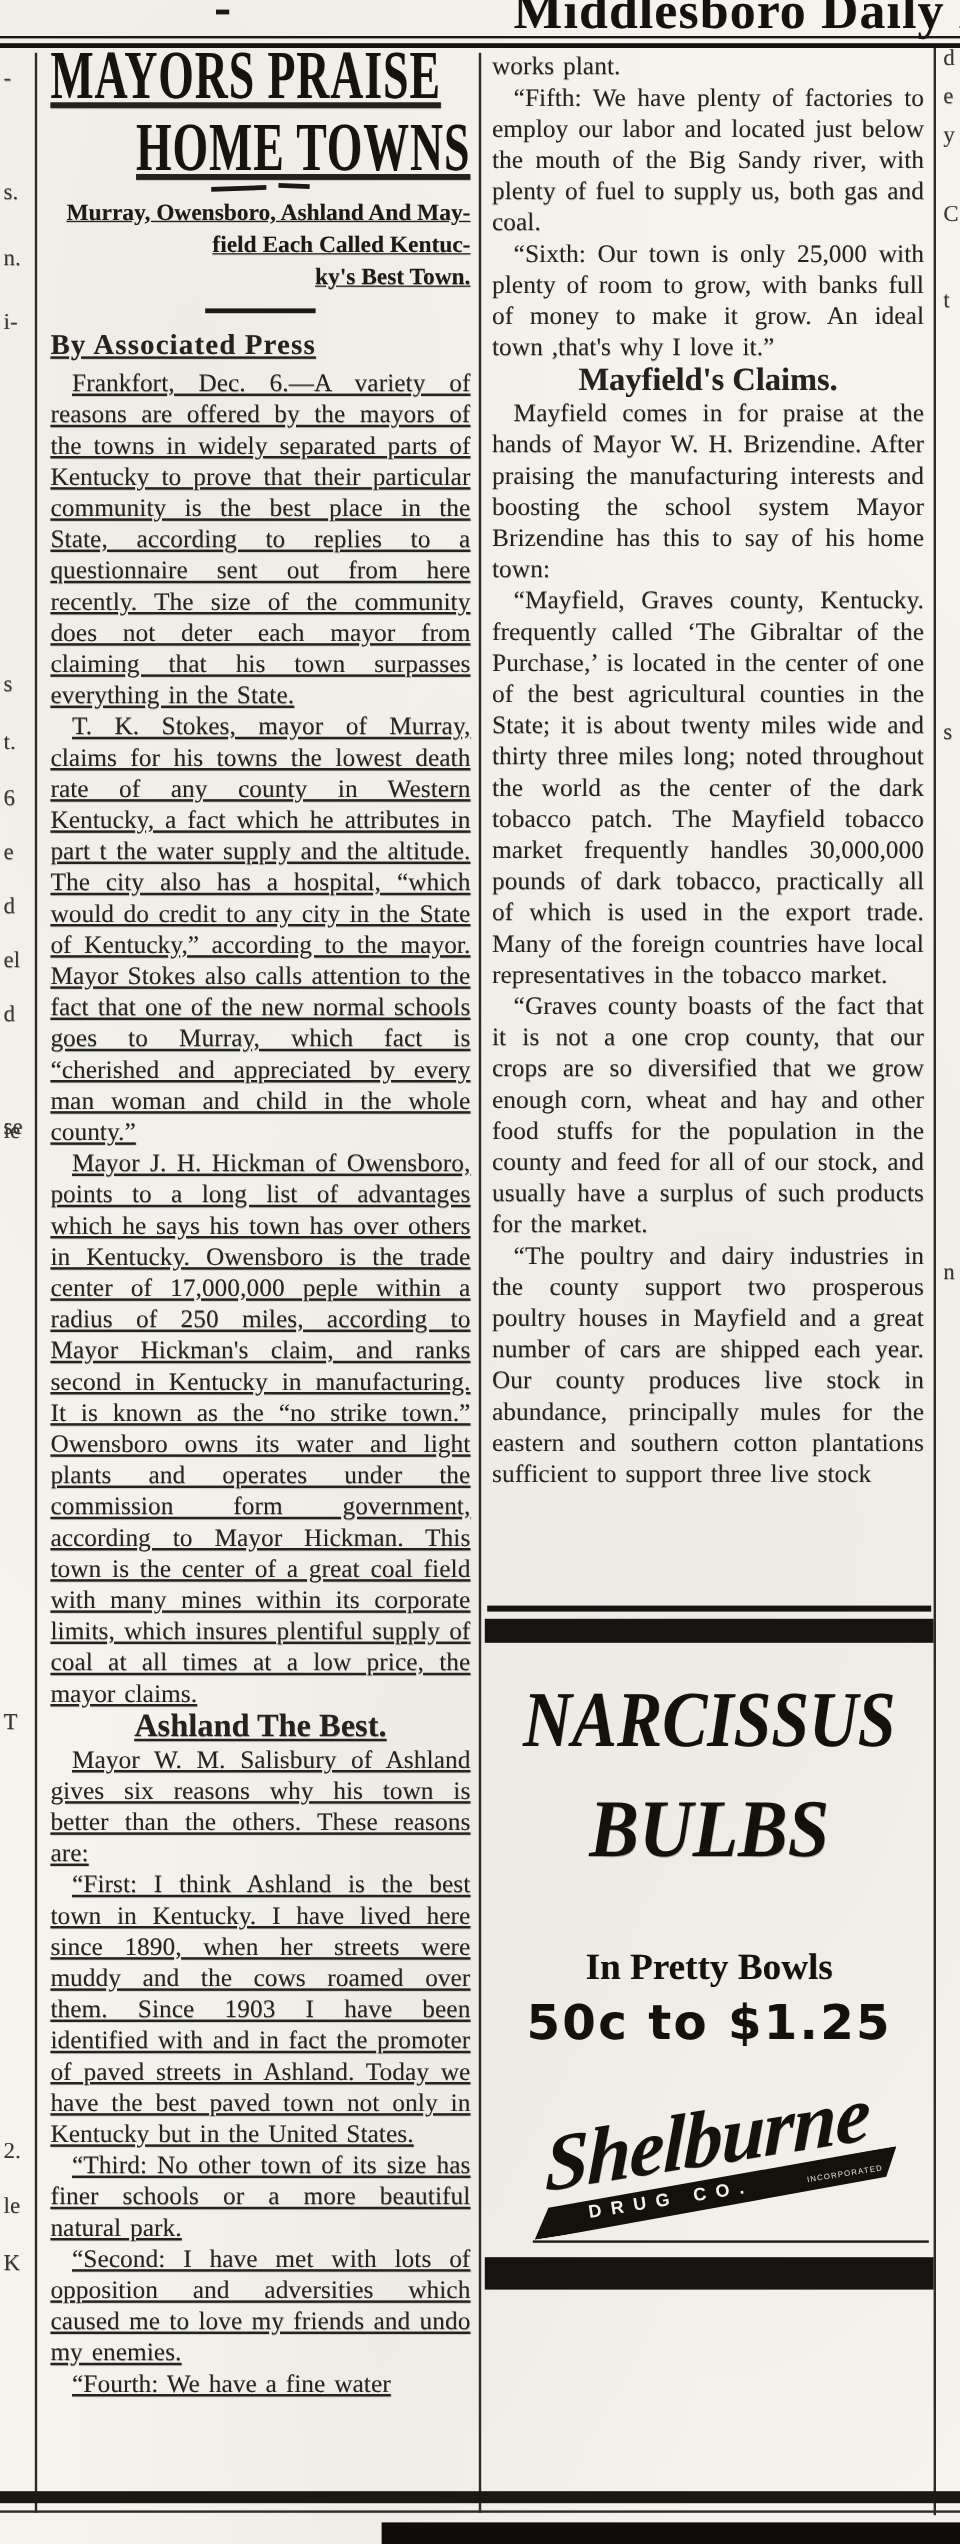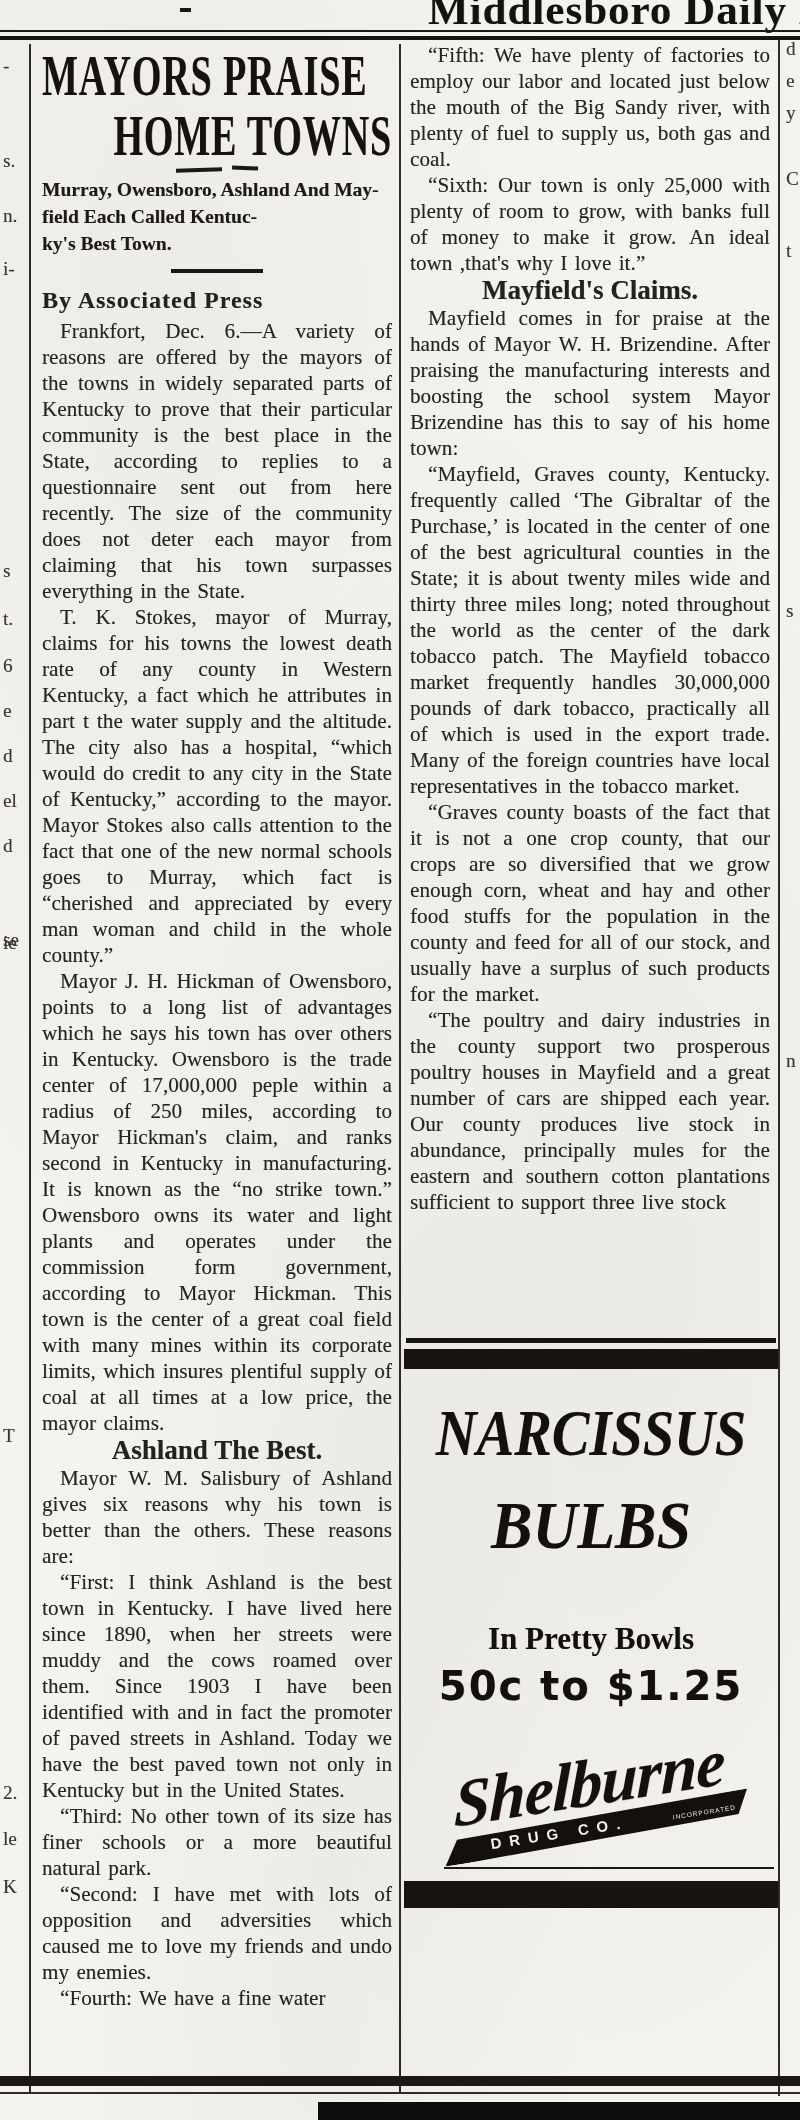--- a/index.html
+++ b/index.html
@@ -33,36 +33,36 @@
   .vrule-right  { left:778px; top:40px; height:2056px; }
 
   
   .margin-strip { position:absolute; left:0; top:0; width:100%; height:100%; }
   .margin-strip span { position:absolute; font-size:19px; color:#3a372f; }
   #left-margin  span { left:3px; }
   #right-margin span { left:786px; }
 
   
   .col { position:absolute; }
-  .col-left  { left:42px;  top:46px; width:350px; }
+  .col-left  { left:42px;  top:34px; width:350px;text-decoration:underline; }
   .col-right { left:410px; top:42px; width:360px; }
 
   .headline-wrap {
     width:432px; transform:scale(0.81,1.22); transform-origin:top left;
     font-weight:bold; font-size:47px; line-height:1.04; letter-spacing:1px; color:#16130e;
   }
   .hl2 { text-align:right; }
 
   .dash-deco { margin:16px auto 10px; width:110px; height:6px; text-align:center; }
   .dash-deco span { display:inline-block; height:4px; background:#1b1915; vertical-align:middle; }
   .dash-deco .d1 { width:46px; transform:rotate(-2deg); }
   .dash-deco .d2 { width:26px; margin-left:10px; transform:rotate(2deg) translateY(-2px); }
 
   .subhead {
-    font-weight:bold; text-align:left; font-size:19.5px; line-height:27px;
+    font-weight:bold; text-align:right; font-size:19.5px; line-height:27px;
     white-space:pre-line; color:#1d1a15;
   }
   .subhead-rule { width:92px; height:4px; background:#1b1915; margin:12px auto 14px; }
   .byline { font-weight:bold; font-size:24px; letter-spacing:1px; margin:0 0 4px 0; }
 
   .body-p {
     margin:0; font-size:21px; line-height:26px; text-align:justify;
     text-indent:18px; word-spacing:2px; letter-spacing:0.1px; color:#262420;
   }
   .no-indent { text-indent:0; }
@@ -169,20 +169,21 @@
     <p class="body-p">Mayor J. H. Hickman of Owensboro, points to a long list of advantages which he says his town has over others in Kentucky. Owensboro is the trade center of 17,000,000 peple within a radius of 250 miles, according to Mayor Hickman's claim, and ranks second in Kentucky in manufacturing. It is known as the “no strike town.” Owensboro owns its water and light plants and operates under the commission form government, according to Mayor Hickman. This town is the center of a great coal field with many mines within its corporate limits, which insures plentiful supply of coal at all times at a low price, the mayor claims.</p>
     <div class="crosshead">Ashland The Best.</div>
     <p class="body-p">Mayor W. M. Salisbury of Ashland gives six reasons why his town is better than the others. These reasons are:</p>
     <p class="body-p">“First: I think Ashland is the best town in Kentucky. I have lived here since 1890, when her streets were muddy and the cows roamed over them. Since 1903 I have been identified with and in fact the promoter of paved streets in Ashland. Today we have the best paved town not only in Kentucky but in the United States.</p>
     <p class="body-p">“Third: No other town of its size has finer schools or a more beautiful natural park.</p>
     <p class="body-p">“Second: I have met with lots of opposition and adversities which caused me to love my friends and undo my enemies.</p>
     <p class="body-p">“Fourth: We have a fine water</p>
   </div>
 
   <div class="col col-right">
+    <p class="body-p no-indent">works plant.</p>
     <p class="body-p">“Fifth: We have plenty of factories to employ our labor and located just below the mouth of the Big Sandy river, with plenty of fuel to supply us, both gas and coal.</p>
     <p class="body-p">“Sixth: Our town is only 25,000 with plenty of room to grow, with banks full of money to make it grow. An ideal town ,that's why I love it.”</p>
     <div class="crosshead">Mayfield's Claims.</div>
     <p class="body-p">Mayfield comes in for praise at the hands of Mayor W. H. Brizendine. After praising the manufacturing interests and boosting the school system Mayor Brizendine has this to say of his home town:</p>
     <p class="body-p">“Mayfield, Graves county, Kentucky. frequently called ‘The Gibraltar of the Purchase,’ is located in the center of one of the best agricultural counties in the State; it is about twenty miles wide and thirty three miles long; noted throughout the world as the center of the dark tobacco patch. The Mayfield tobacco market frequently handles 30,000,000 pounds of dark tobacco, practically all of which is used in the export trade. Many of the foreign countries have local representatives in the tobacco market.</p>
     <p class="body-p">“Graves county boasts of the fact that it is not a one crop county, that our crops are so diversified that we grow enough corn, wheat and hay and other food stuffs for the population in the county and feed for all of our stock, and usually have a surplus of such products for the market.</p>
     <p class="body-p">“The poultry and dairy industries in the county support two prosperous poultry houses in Mayfield and a great number of cars are shipped each year. Our county produces live stock in abundance, principally mules for the eastern and southern cotton plantations sufficient to support three live stock</p>
   </div>
 
   <div class="ad">

